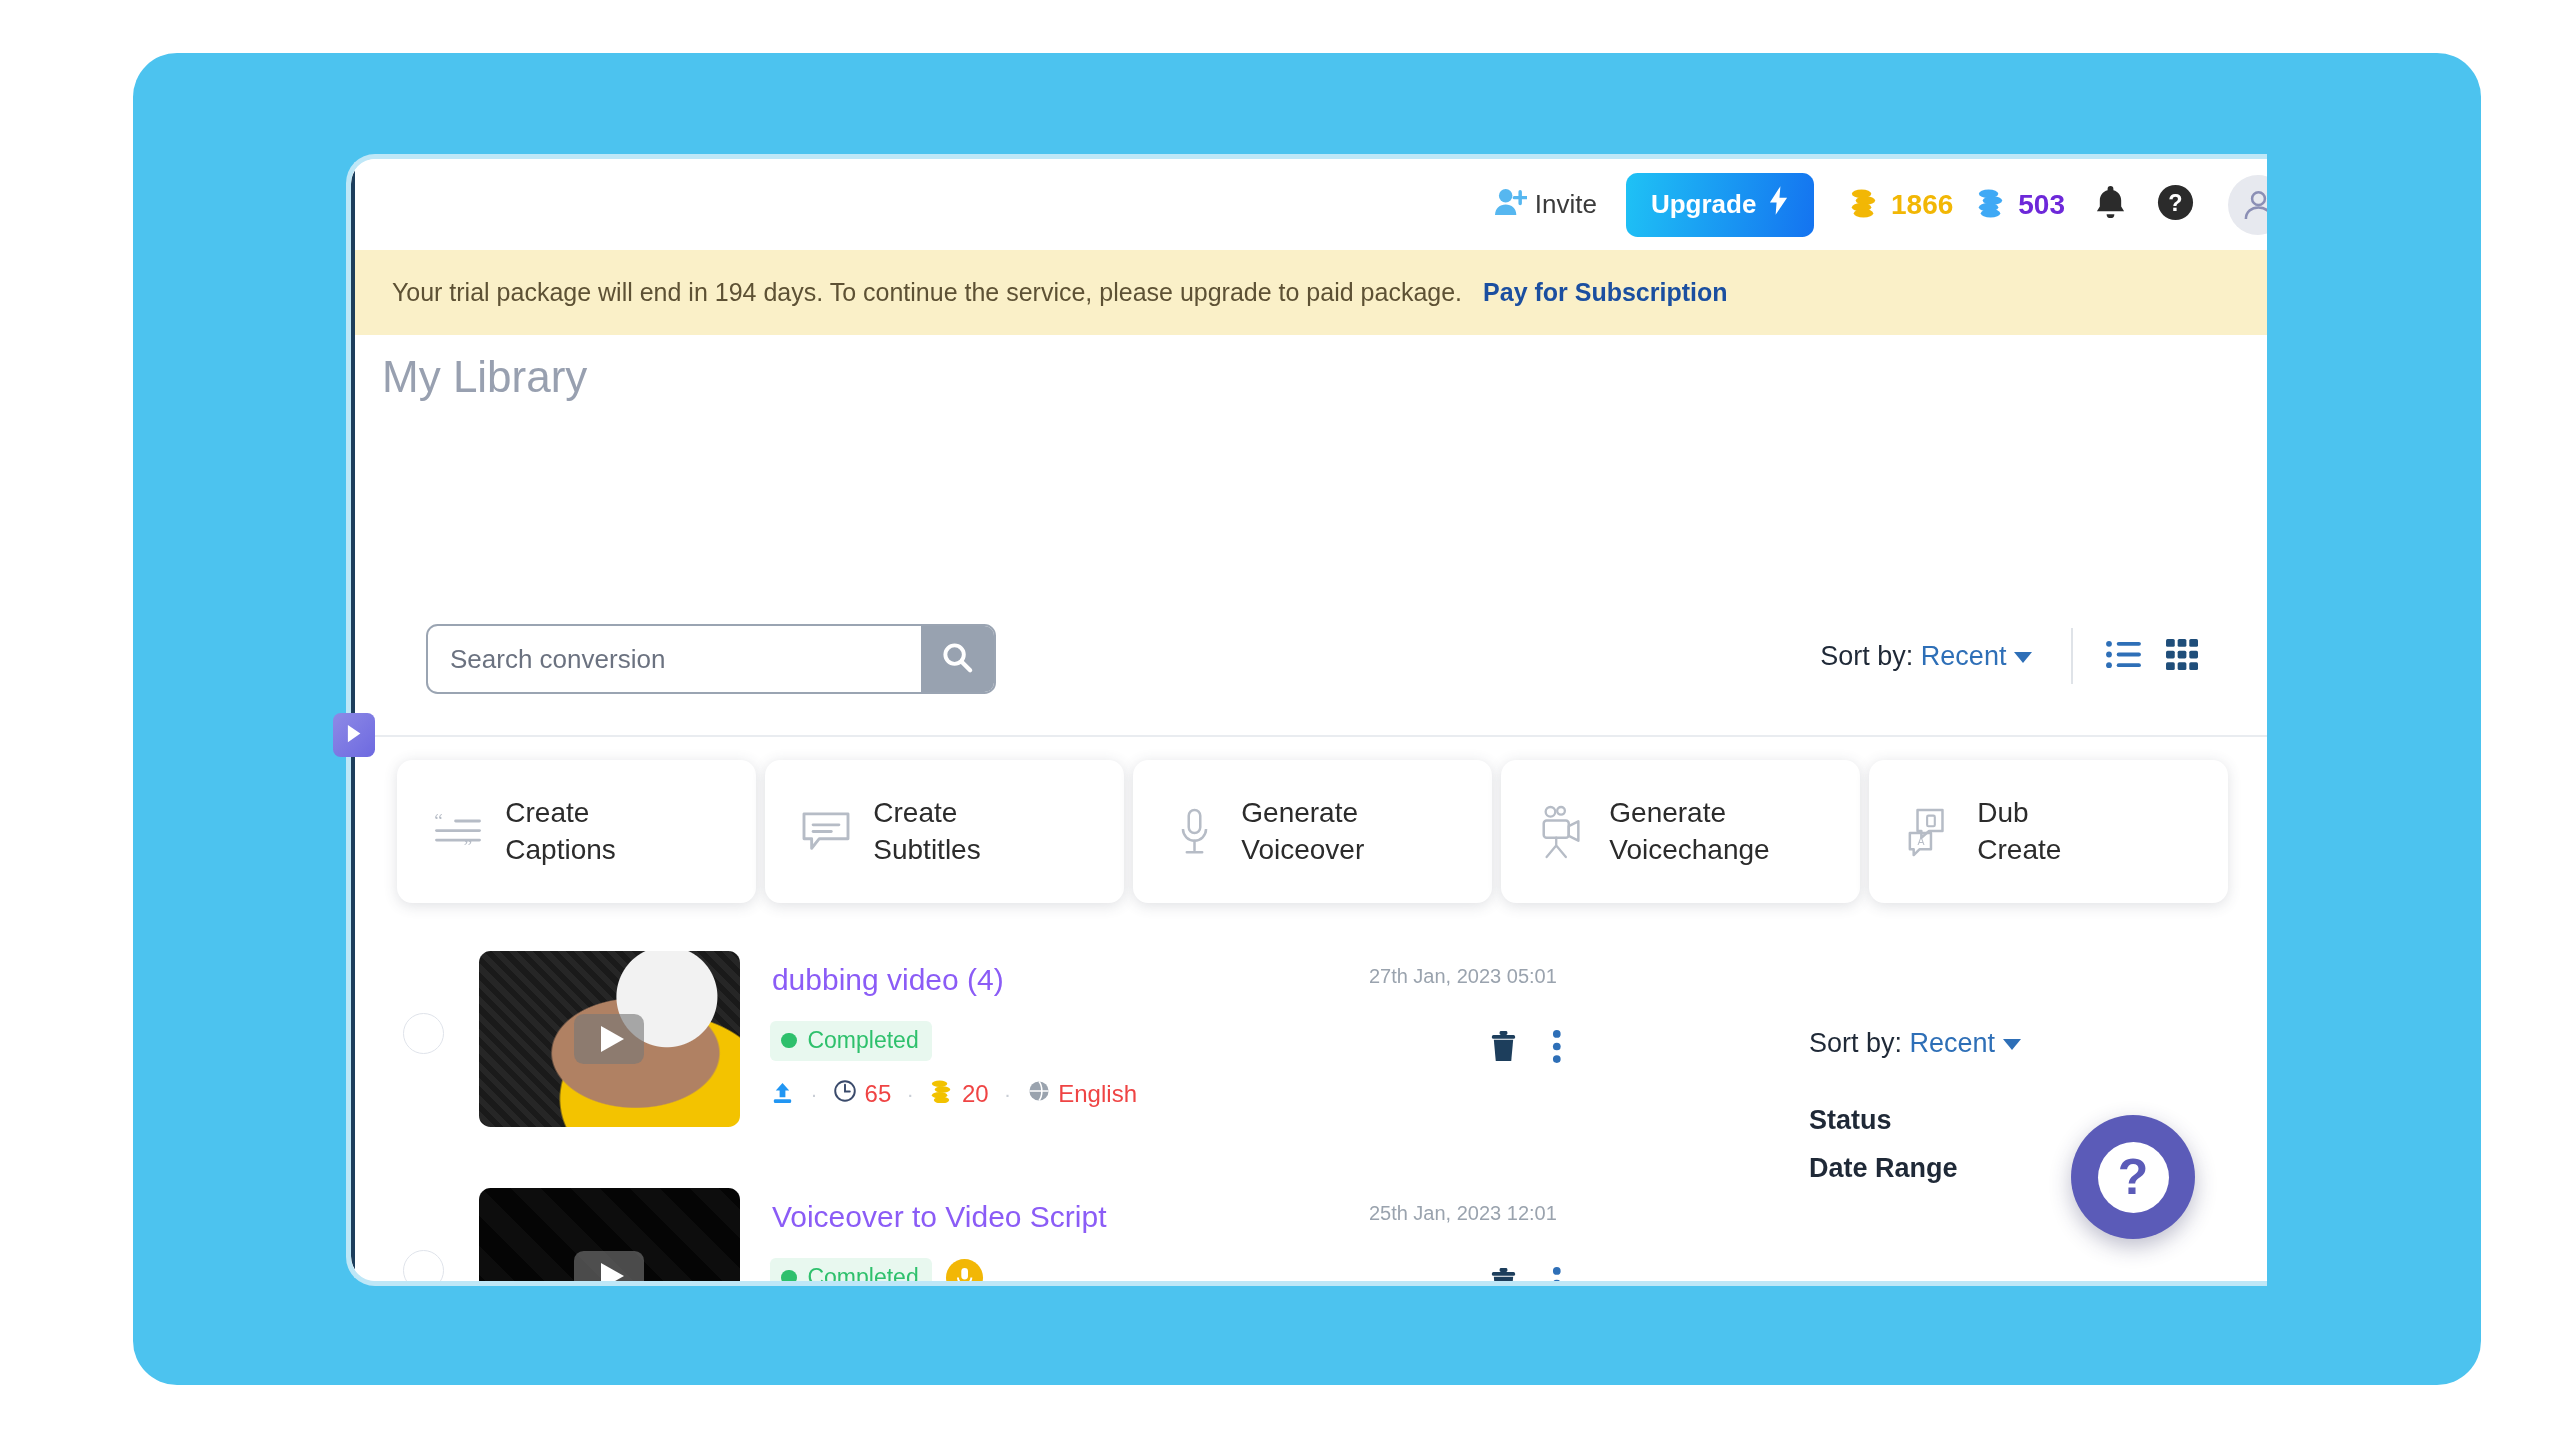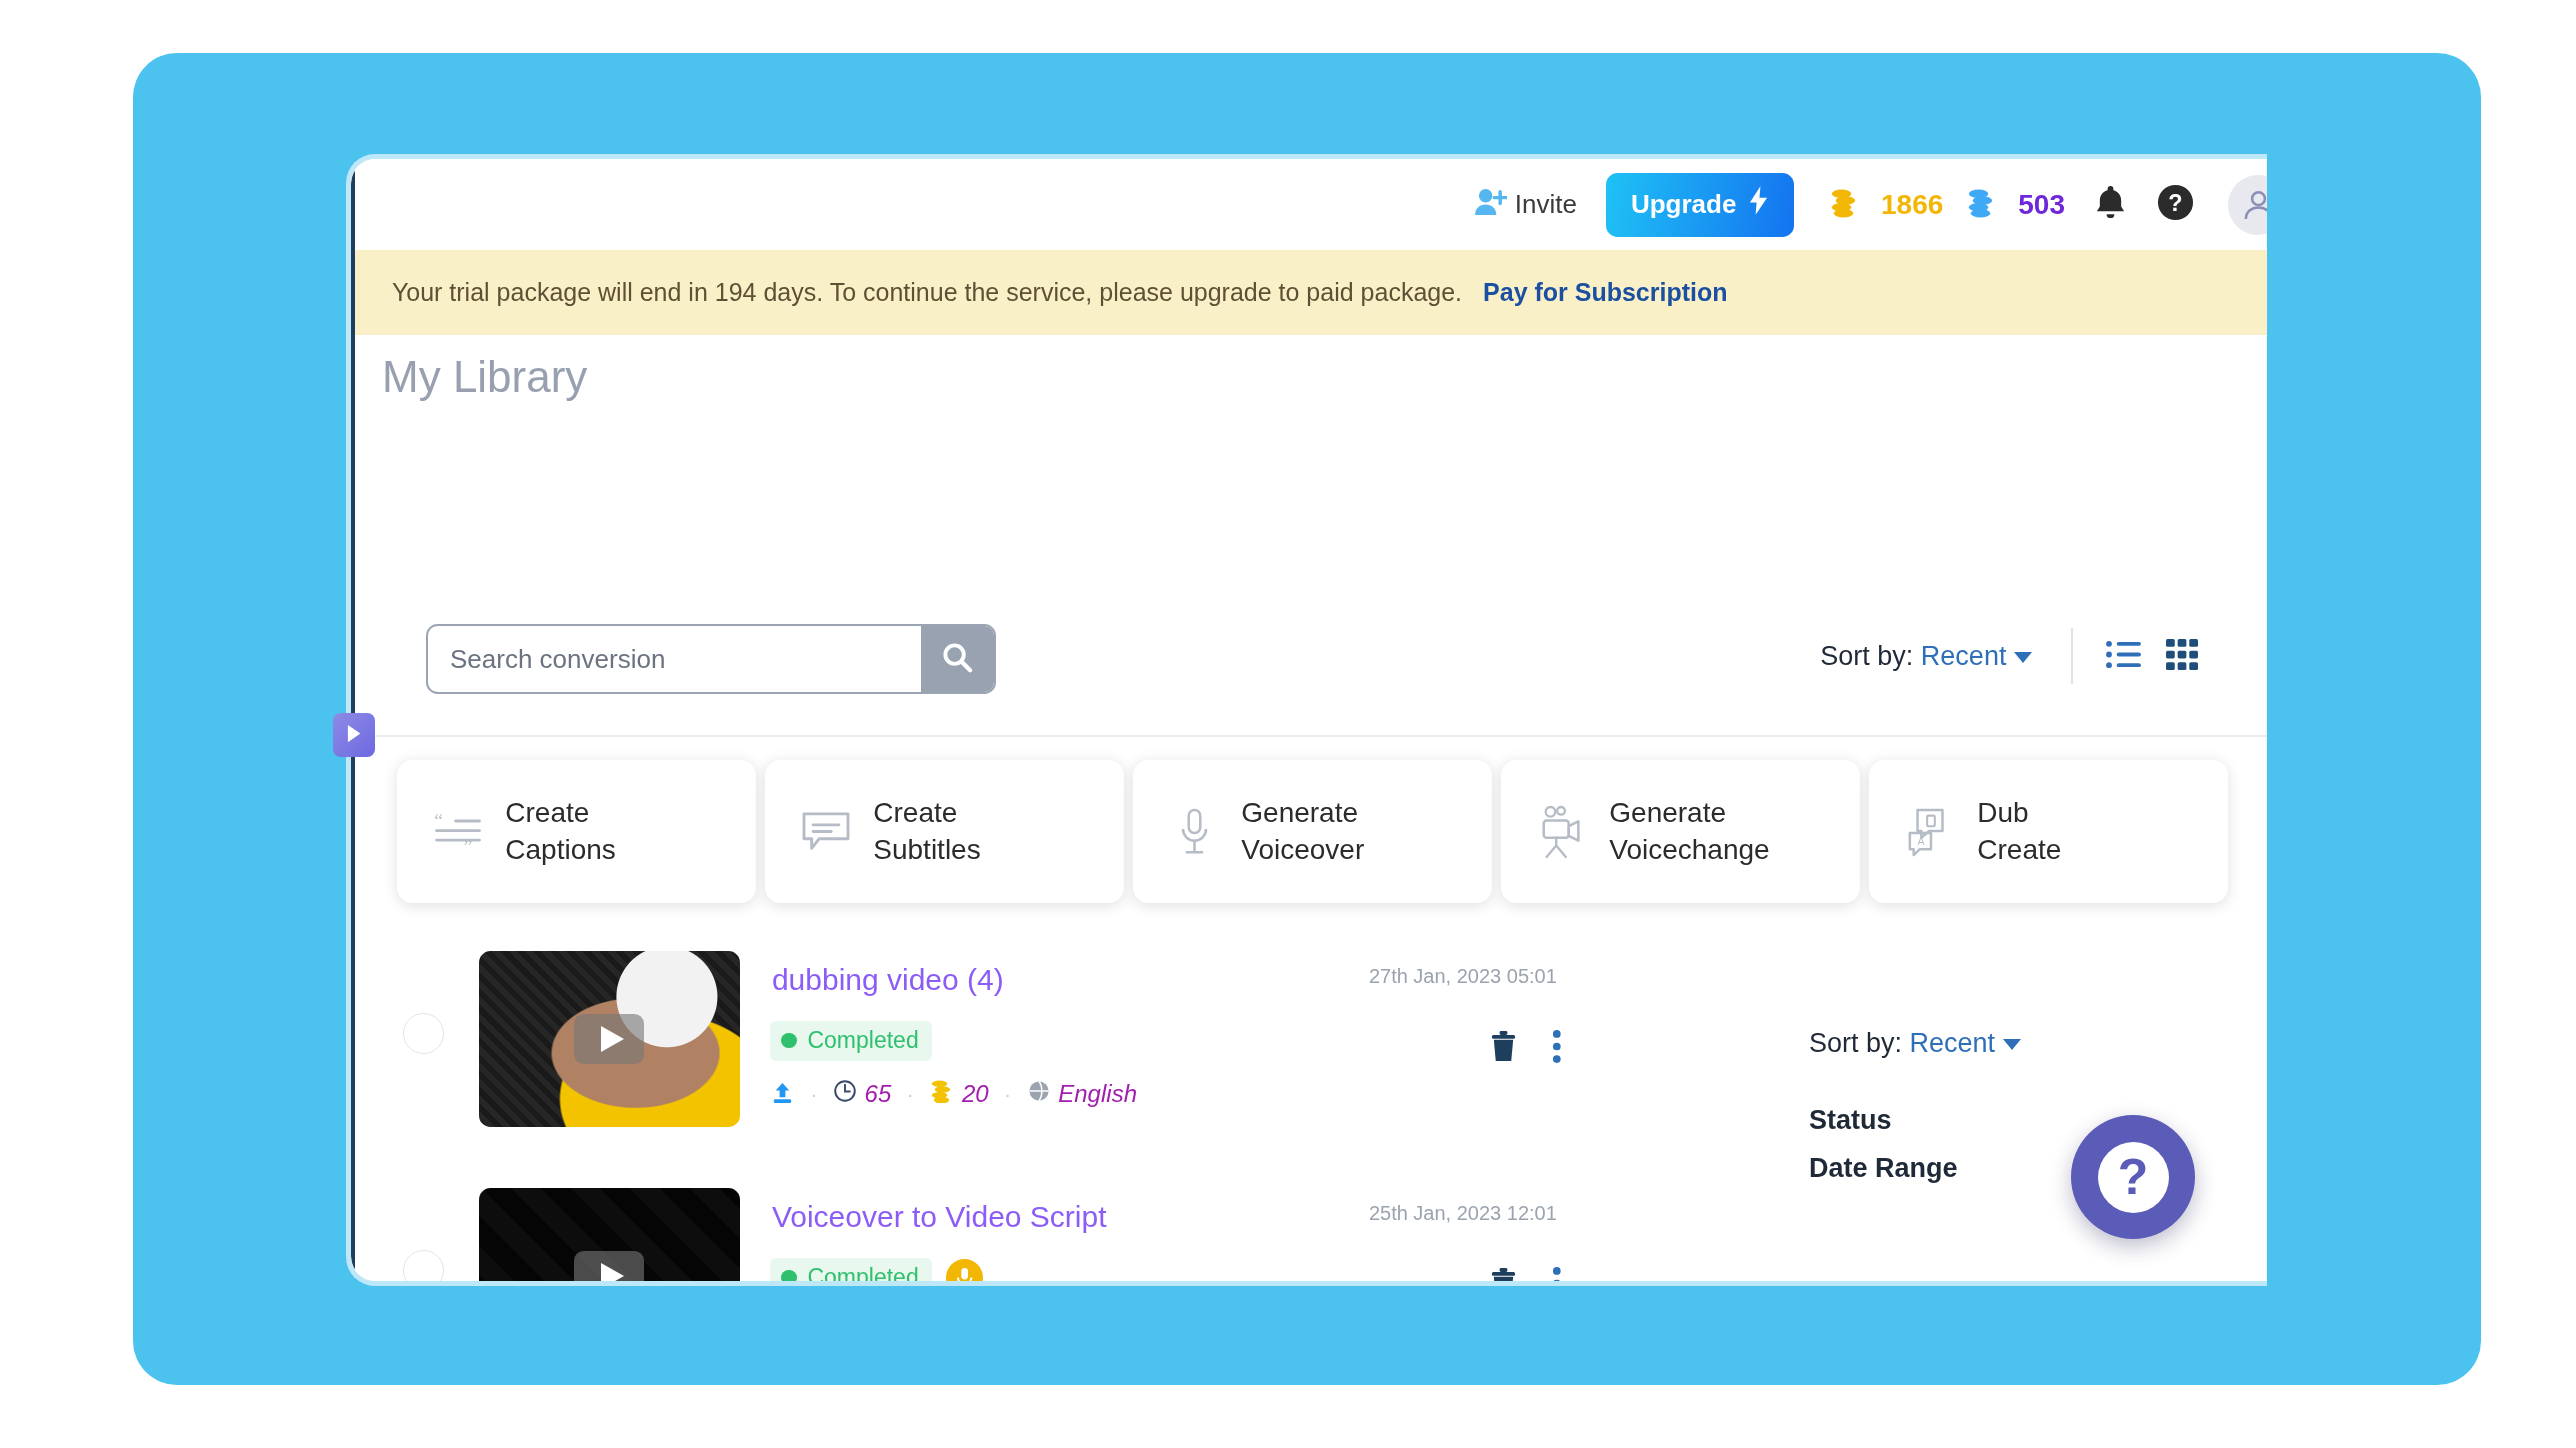--- a/index.html
+++ b/index.html
@@ -56,21 +56,21 @@
     font-size: 26px; color: #3b3b3b; cursor:pointer;
     margin-right: 29px;
   }
   #upgrade-btn {
     display:flex; align-items:center; gap:11.6px;
     background: linear-gradient(100deg,#1fc2f5 0%, #1473f0 100%);
     color:#fff; font-weight:bold; font-size: 26px;
     border-radius: 11.6px; padding: 13.5px 25px 14.5px 25px;
     cursor:pointer; margin-right: 33px;
   }
-  .coin-group { display:flex; align-items:center; gap:21px; font-size:28px; font-weight:bold; }
+  .coin-group { display:flex; align-items:center; gap:11px; font-size:28px; font-weight:bold; }
   #coin-gold { color:#f2b705; margin-right: 21px; }
   #coin-blue { color:#6d28d9; margin-right: 29px; }
   #bell-btn { margin-right: 29px; cursor:pointer; }
   #help-btn { margin-right: 33px; cursor:pointer; }
   #avatar {
     width: 60px; height: 60px; border-radius: 50%;
     background: #e7e9ef; display:flex; align-items:center; justify-content:center;
     margin-right: -21px; cursor:pointer;
   }
 
@@ -196,21 +196,21 @@
   .mic-badge {
     width: 37px; height:37px; border-radius:50%; background:#f2b705;
     display:flex; align-items:center; justify-content:center;
   }
   .meta-line {
     position:absolute; left: 415px; top: 127px;
     display:flex; align-items:center; gap: 9.7px; font-size: 24px; color:#9aa3ae;
   }
   .meta-chunk { display:flex; align-items:center; gap: 7.7px; }
   .meta-sep { color:#c9ced6; font-size: 21px; margin: 0 5.8px; }
-  .meta-val { color:#a21caf;font-style:italic; }
+  .meta-val { color:#ef4444; }
   .row-date { position:absolute; left: 1014px; top: 13.5px; font-size: 20px; color:#9aa3ae; }
   .row-actions { position:absolute; left: 1134px; top: 79px; display:flex; align-items:center; gap: 33px; }
   .act-btn { cursor:pointer; }
 
   
   #filters { position:absolute; left: 1458px; top: 869px; width: 386px; }
   #filter-sort { font-size: 27px; color:#1f2937; margin-bottom: 46px; cursor:pointer;}
   .filter-label { font-size: 27px; color:#1f2937; font-weight:bold; margin-bottom: 17.4px; }
   .filter-field {
     width: 333px; height: 70px; border:1.9px solid #e6e9ee; border-radius: 9.7px;

